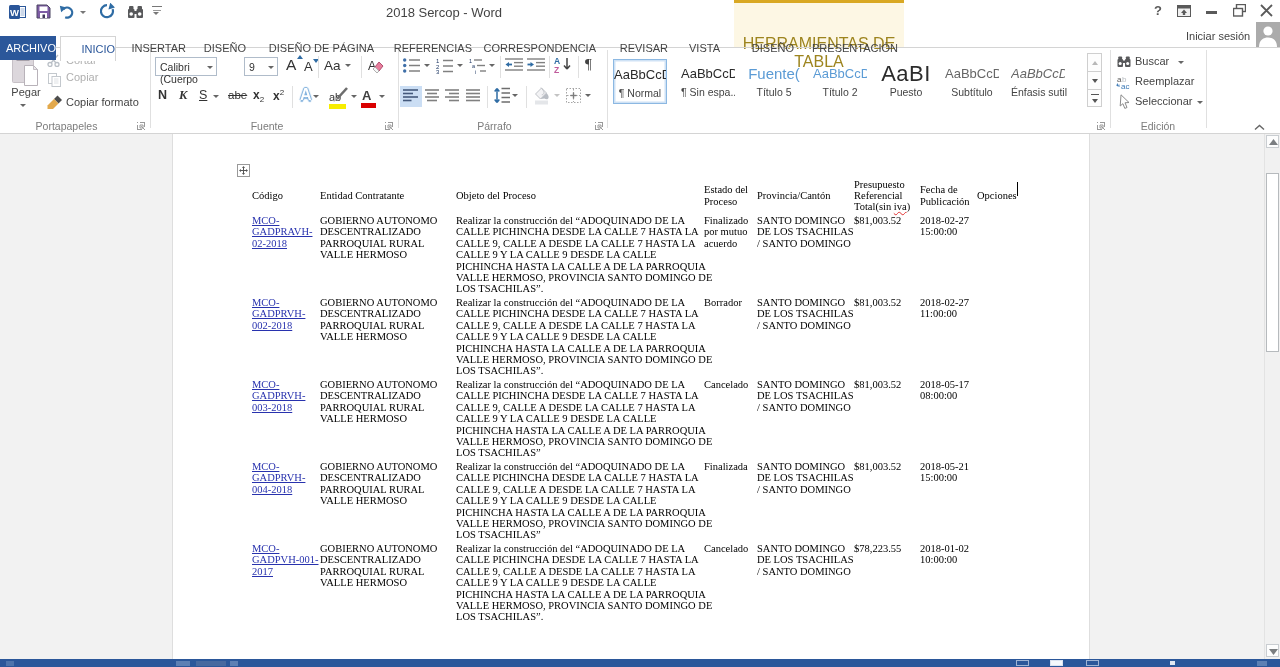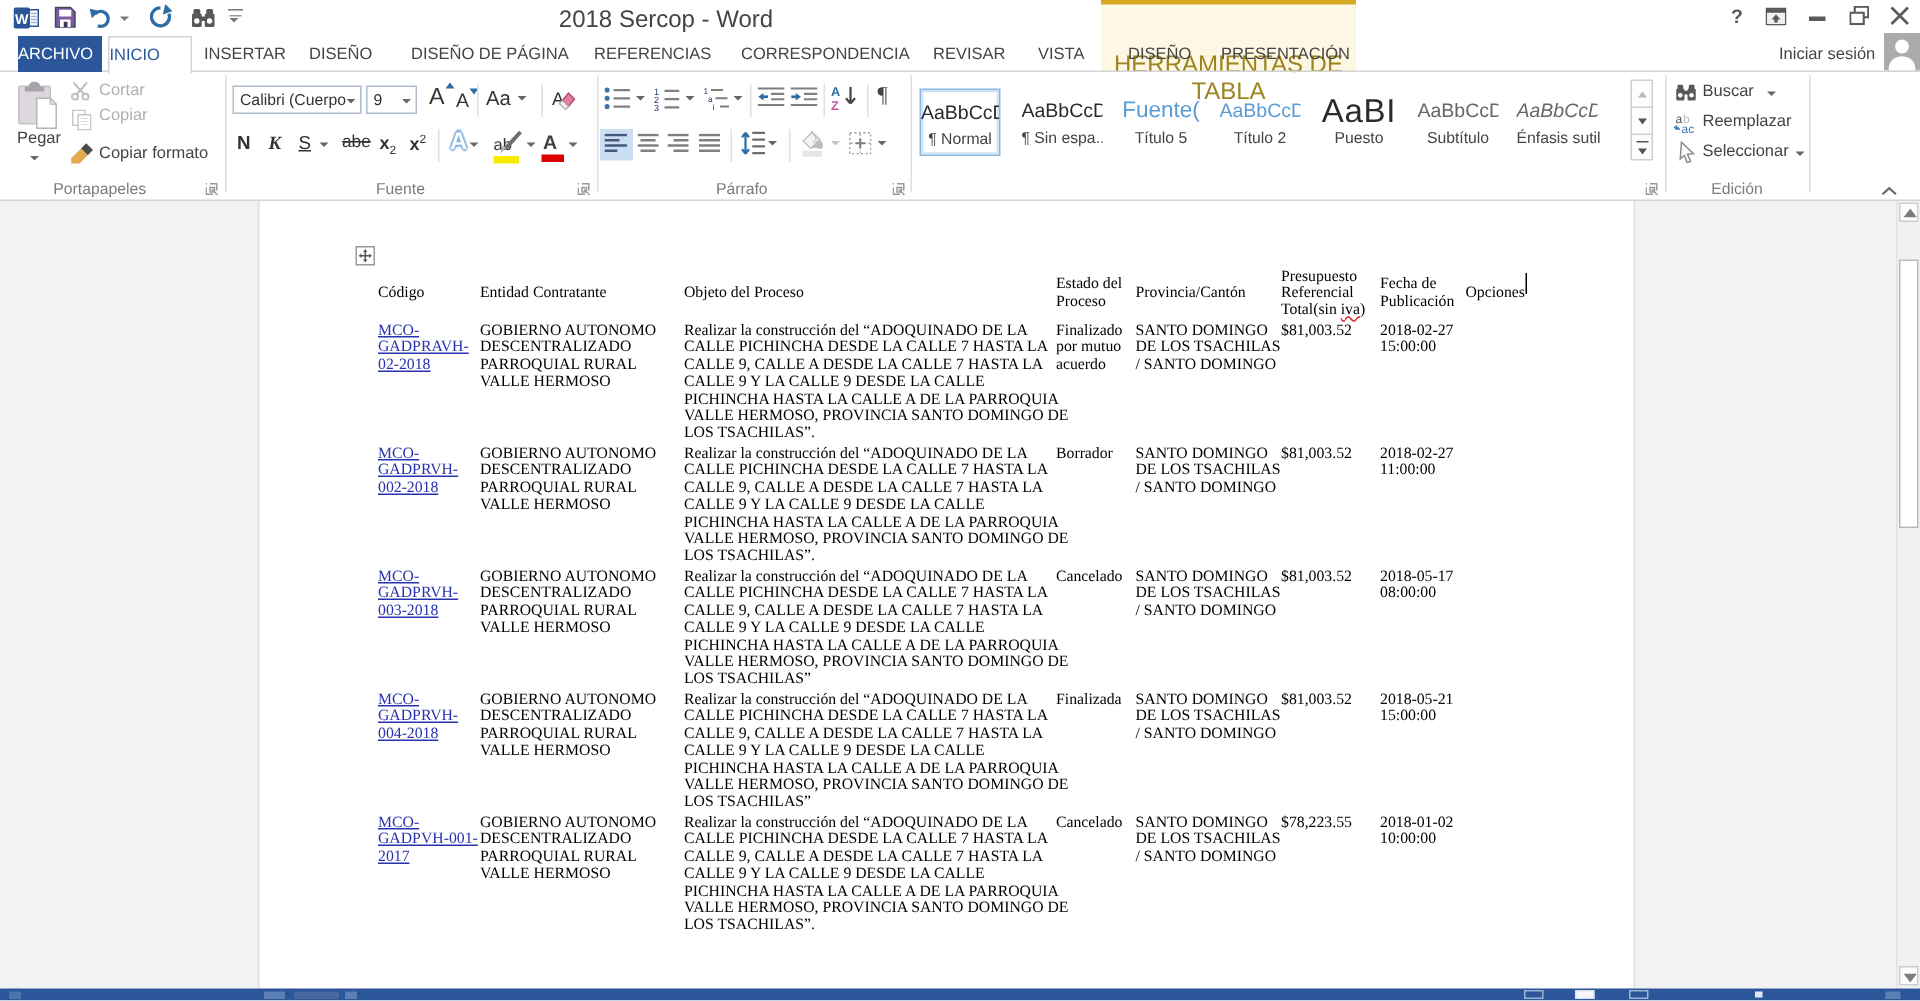--- a/index.html
+++ b/index.html
@@ -1,24 +1,24 @@
 <!DOCTYPE html>
 <html><head>
 <meta charset="utf-8">
 <style>
   * { margin:0; padding:0; box-sizing:border-box; }
   html,body { width:1280px; height:667px; overflow:hidden; }
   body { font-family:"Liberation Sans", sans-serif; background:#fff; position:relative; }
   .abs { position:absolute; }
   
   #titlebar { position:absolute; left:0; top:0; width:1280px; height:24px; background:#fff; }
-  .title-text { position:absolute; top:5px; left:344px; width:200px; text-align:center; font-size:16px; color:#444; }
+  .title-text { position:absolute; top:5px; left:344px; width:200px; text-align:center; font-size:13px; color:#444; }
   
   #tabrow { position:absolute; left:0; top:24px; width:1280px; height:24px; border-bottom:1px solid #d4d4d4; z-index:2; }
-  .tab { position:absolute; top:0; height:24px; line-height:24px; font-size:11px; color:#444; text-align:left;margin-left:12px; }
+  .tab { position:absolute; top:12px; height:24px; line-height:24px; font-size:11px; color:#444; text-align:right; }
   .tab.blue { background:#2b579a; color:#fff; }
   .tab.active { background:#fff; color:#2b579a; border:1px solid #d4d4d4; border-bottom:none; height:25px; z-index:3; }
   #ctxarea { position:absolute; left:734px; top:0px; width:170px; height:48px; background:#fdf7e4; border-top:3px solid #d9a823; z-index:1; }
   #ctxlabel { position:absolute; left:734px; top:7px; width:170px; text-align:center; font-size:16px; color:#9d841e; z-index:2;margin-top:28px; }
   
   #ribbon { position:absolute; left:0; top:48px; width:1280px; height:86px; background:#fff; border-bottom:1px solid #d4d4d4; }
   .glabel { position:absolute; top:72px; font-size:10.5px; color:#7c7c7c; text-align:center; }
   .rlabel { font-size:11px; color:#444; }
   .rlabel.gray { color:#b0b0b0; }
   .combo { position:absolute; border:1px solid #b0bcca; background:#fff; height:19px; font-size:10.5px; color:#333; }
@@ -177,21 +177,21 @@
       <path d="M10.5 0.5 L15 5 L11.5 8.5 L7 4 Z" fill="#4d4d4d"></path>
       <path d="M7 4 L11.5 8.5 L6 14 L0.5 14 L0.5 10.5 Z" fill="#e3a94c"></path>
     </svg>
   <div class="abs rlabel" style="left:66px;top:48px;">Copiar formato</div>
   <div class="glabel" style="left:0px;width:133px;">Portapapeles</div>
   <svg class="abs" style="left:137px;top:74px;" width="9" height="9" viewBox="0 0 9 9">
       <path d="M1 1 V0 H0 V1 Z M3 0 H8 V5 H7 V1 H3 Z M0 3 H1 V7 H5 V8 H0 Z" fill="#9a9a9a"></path>
       <path d="M3 3 H6 V6 H3 Z M4.2 4.2 L8 8" stroke="#9a9a9a" fill="none"></path>
     </svg>
 
-  <div class="combo" style="left:155px;top:9px;width:86px;">
+  <div class="combo" style="left:155px;top:9px;width:62px;">
       <span style="position:absolute;left:4px;top:2.5px;">Calibri (Cuerpo</span>
       <span class="carr dd"></span>
     </div>
   <div class="combo" style="left:244px;top:9px;width:34px;">
       <span style="position:absolute;left:4px;top:2.5px;">9</span>
       <span class="carr dd"></span>
     </div>
   <div class="abs" style="left:286px;top:8px;font-size:15.5px;color:#333;">A<span style="position:absolute;left:11px;top:-1px;width:0;height:0;border-left:3px solid transparent;border-right:3px solid transparent;border-bottom:4px solid #2f6ca4;"></span></div>
   <div class="abs" style="left:304px;top:11px;font-size:13px;color:#333;">A<span style="position:absolute;left:9px;top:0px;width:0;height:0;border-left:3px solid transparent;border-right:3px solid transparent;border-top:4px solid #2f6ca4;"></span></div>
   <div class="vline" style="left:318px;top:8px;height:22px;"></div>

